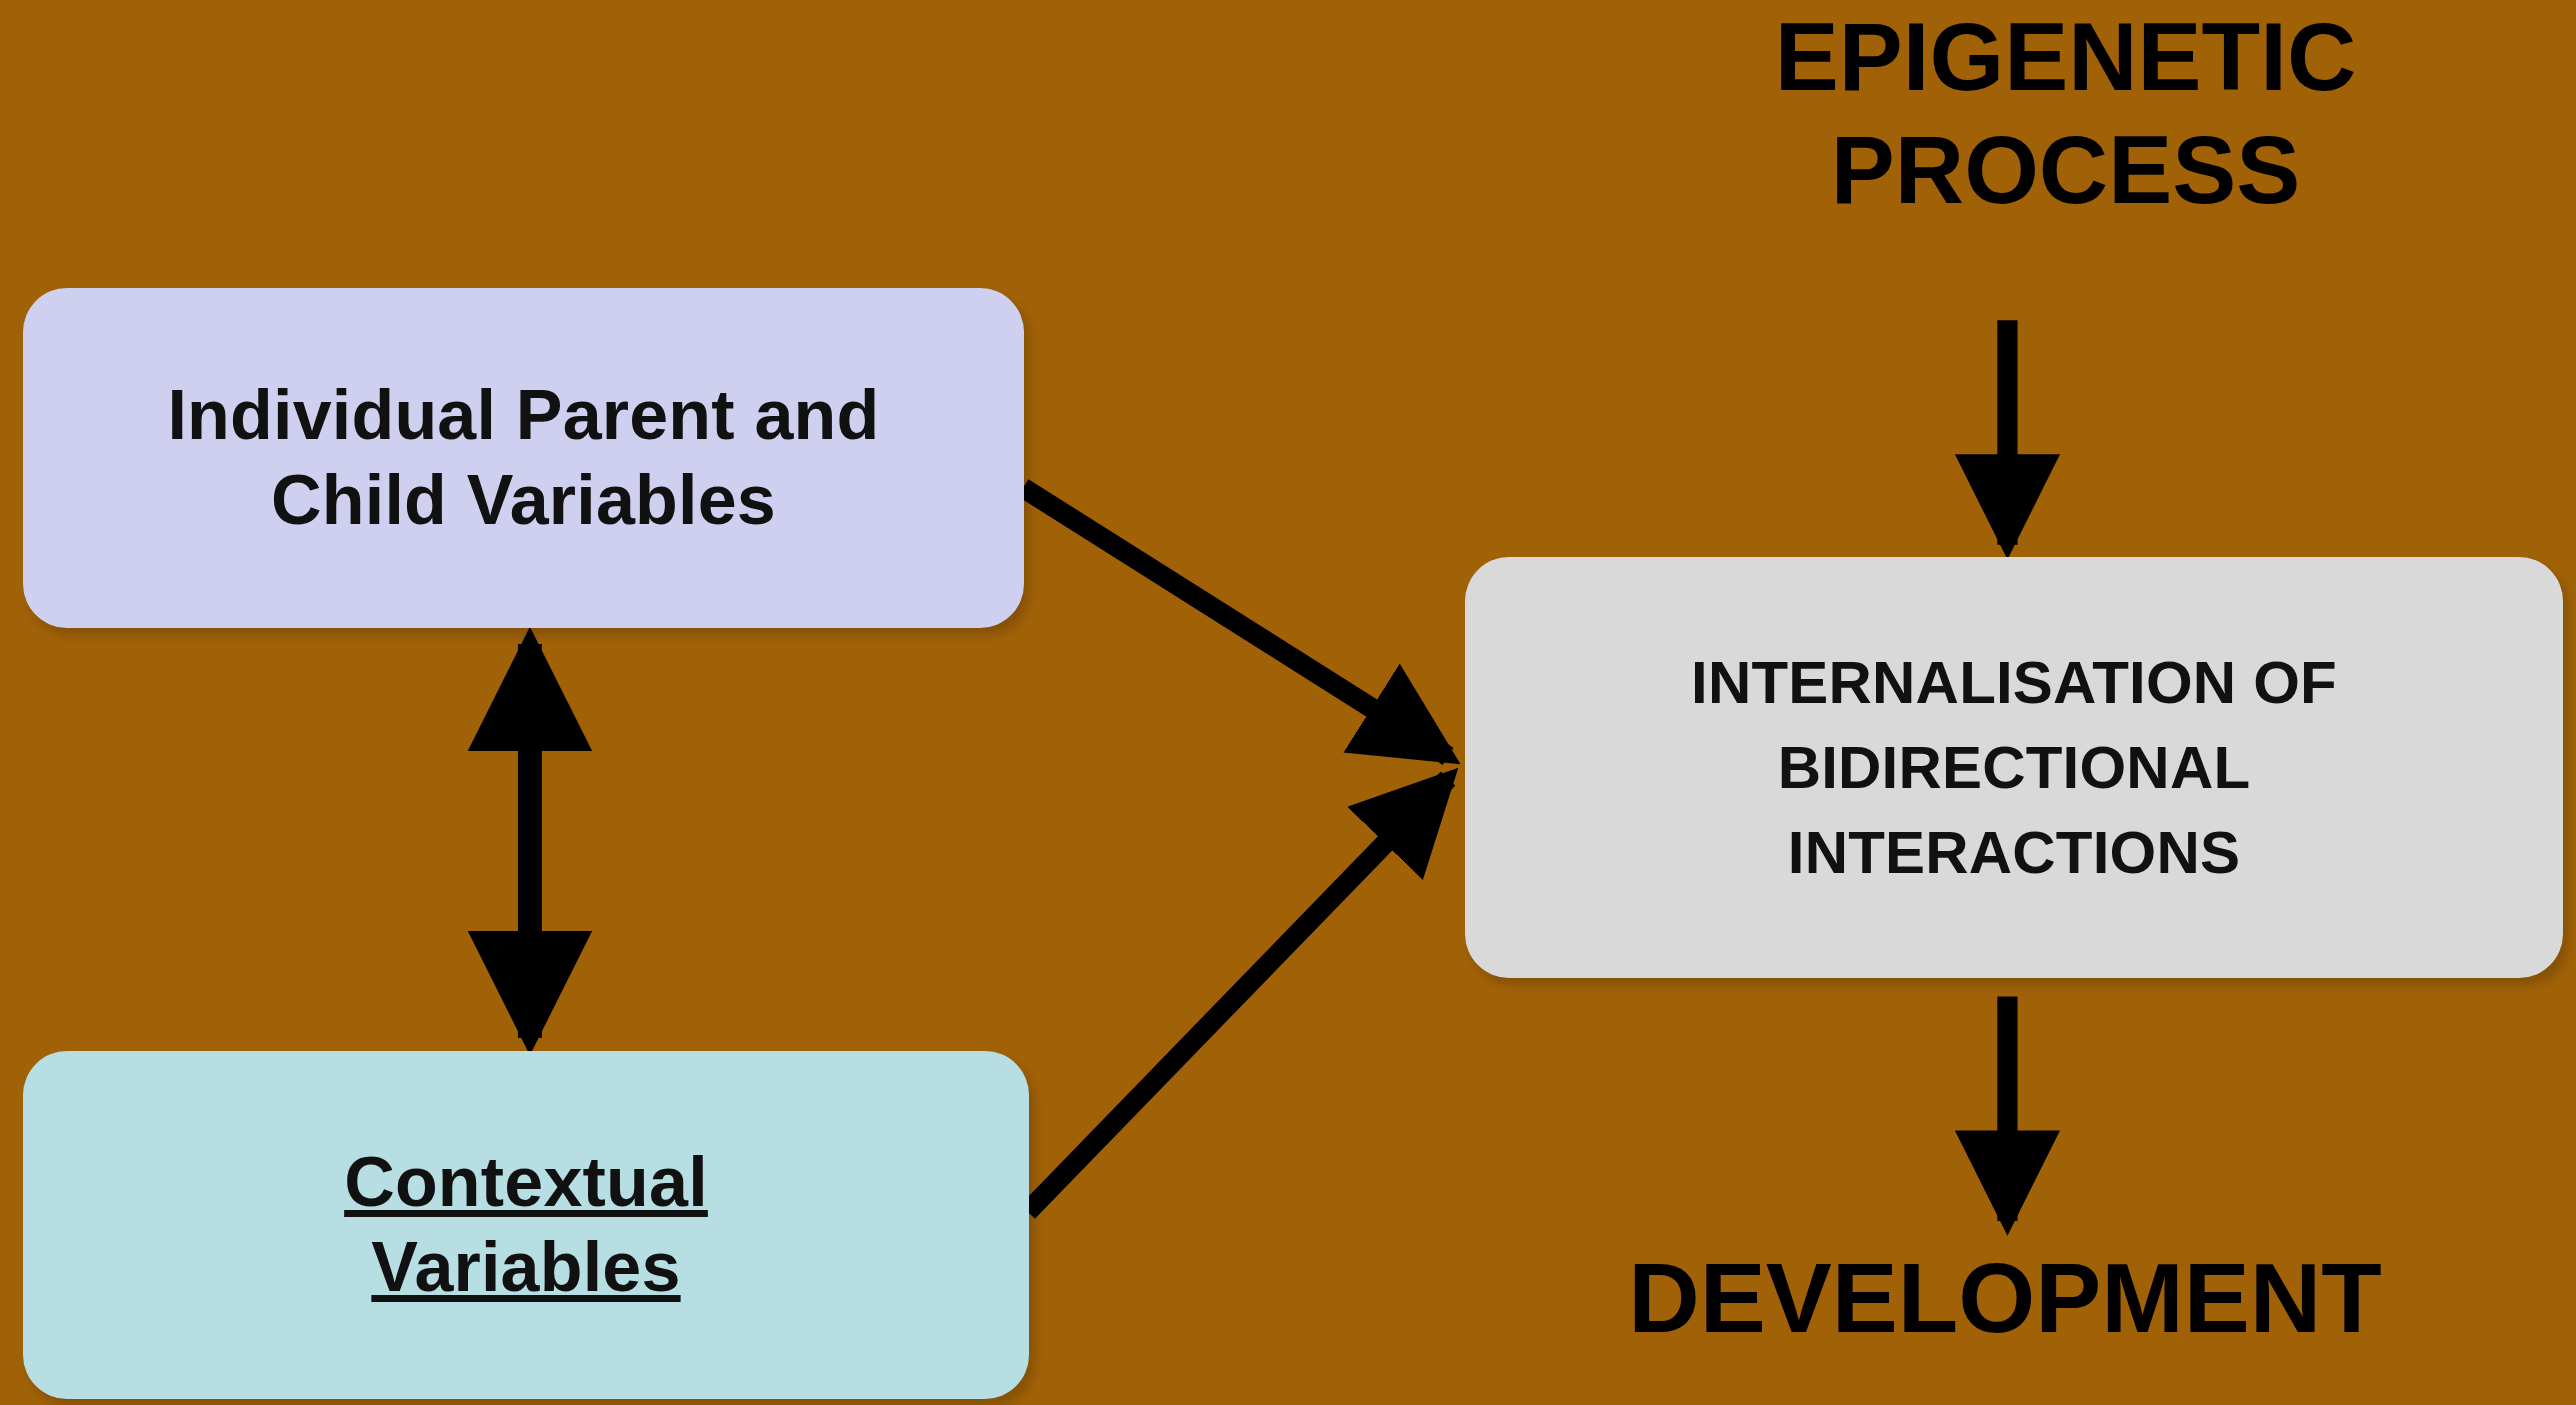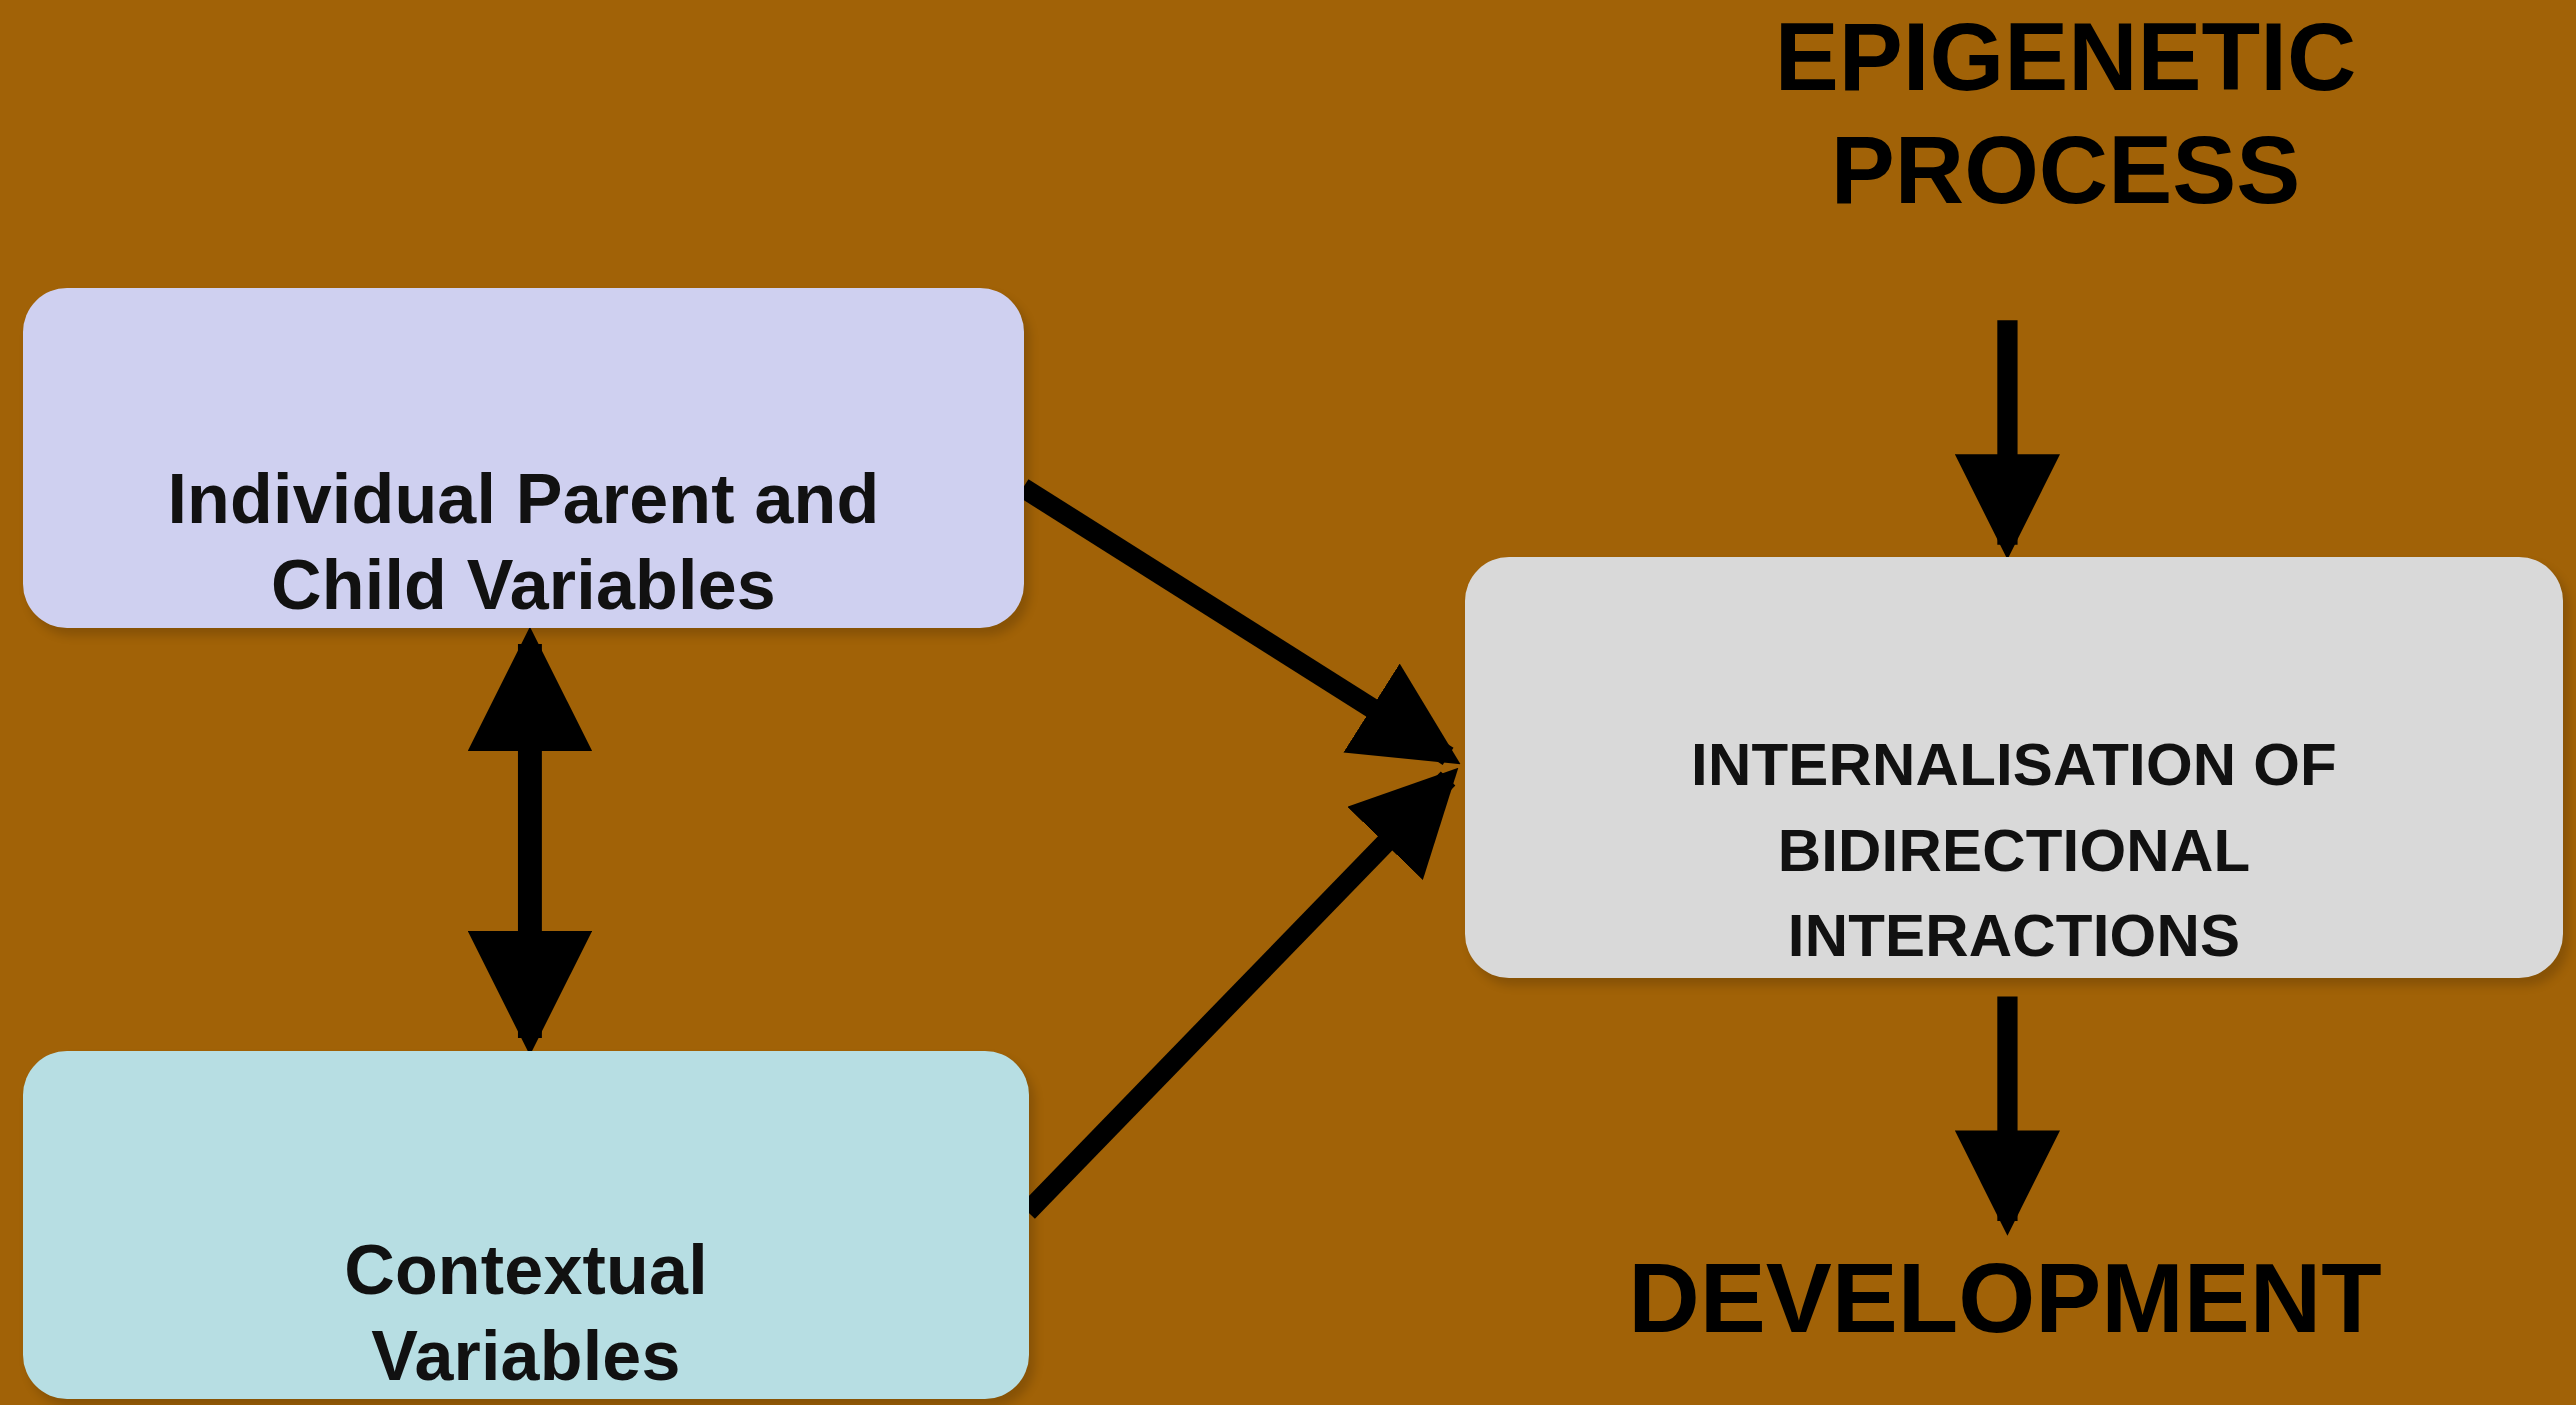--- a/index.html
+++ b/index.html
@@ -23,21 +23,21 @@
     top: 0;
     width: 2576px;
     height: 1406px;
     pointer-events: none;
   }
 
   .node {
     position: absolute;
     box-sizing: border-box;
     display: flex;
-    align-items: flex-end;
+    align-items: center;
     justify-content: center;
     text-align: center;
     border-radius: 44px;
     box-shadow: 5.5px 7.4px 9.2px rgba(0,0,0,0.16);
     z-index: 2;
   }
   .node-label {
     color: #111111;
     font-weight: bold;
     letter-spacing: 0.2px;
@@ -135,21 +135,21 @@
 
   <div class="heading" id="heading-epigenetic" style="white-space: pre-line;">EPIGENETIC
 PROCESS</div>
 
   <div class="node" id="node-individual">
     <span class="node-label" style="white-space: pre-line;">Individual Parent and
 Child Variables</span>
   </div>
 
   <div class="node" id="node-contextual">
-    <span class="node-label" style="white-space: pre-line;">Contextual
+    <span class="node-label" style="white-space: pre-line; text-decoration: underline;">Contextual
 Variables</span>
   </div>
 
   <div class="node" id="node-internalisation">
     <span class="node-label" style="white-space: pre-line;">INTERNALISATION  OF
 BIDIRECTIONAL
 INTERACTIONS</span>
   </div>
 
   <div class="heading" id="heading-development">DEVELOPMENT</div>

